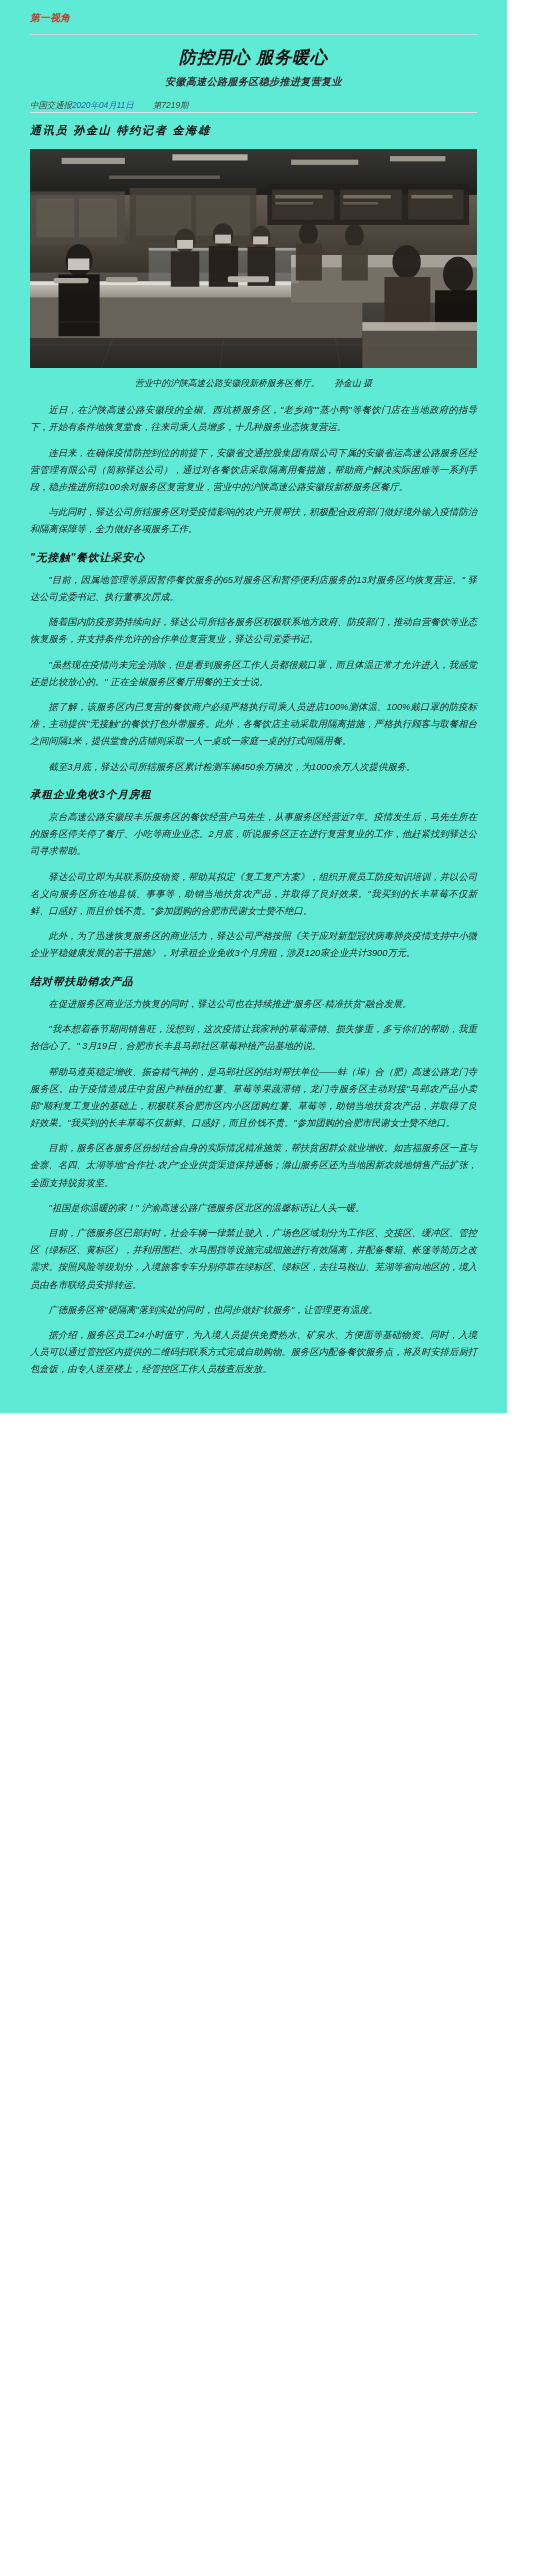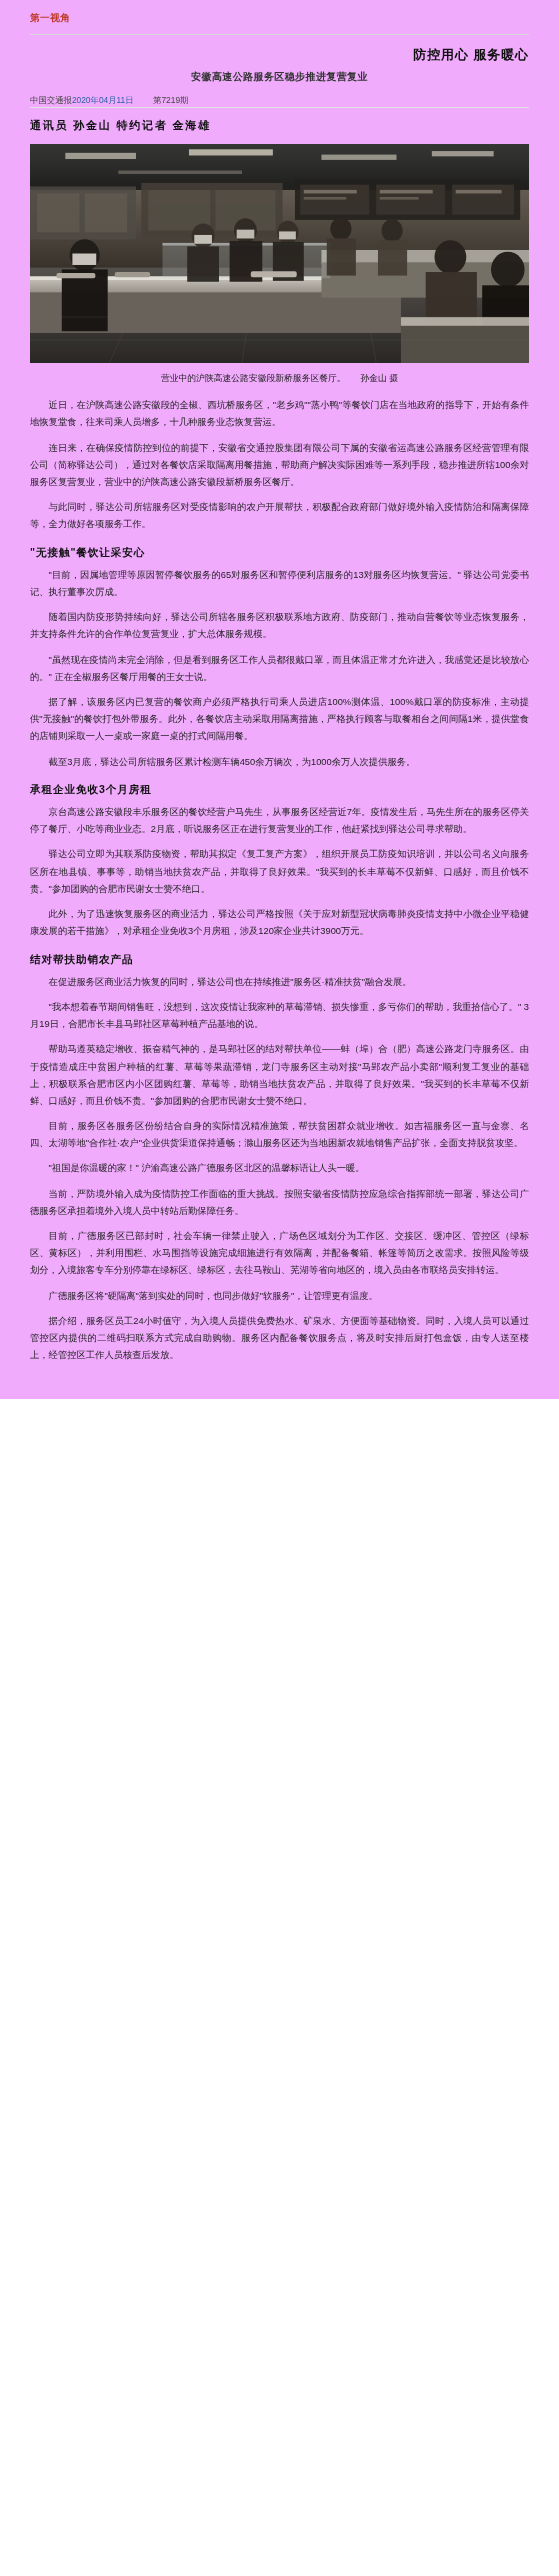--- a/index.html
+++ b/index.html
@@ -6,40 +6,41 @@
     margin: 0;
     padding: 0;
     background: #ffffff;
   }
   body {
     width: 559px;
     font-family: "Liberation Sans", sans-serif;
     color: #1a1a1a;
   }
   .page {
-    width: 559px;
+    width: 507px;
     box-sizing: border-box;
     padding: 12.4px 30px 26.5px 30px;
-    background: #f0abfc;
+    background: #5eead4;
+    font-style: italic;
   }
   .kicker {
     font-size: 9.7px;
     color: #c0392b;
     font-weight: bold;
     letter-spacing: 0.4px;
     margin: 0 0 8.8px 0;
   }
   .kicker-rule {
     border: 0;
     border-top: 0.9px solid #d8d8d8;
     margin: 0 0 10.6px 0;
   }
   .headline {
-    text-align: right;
-    font-size: 13px;
+    text-align: center;
+    font-size: 17px;
     font-weight: bold;
     color: #111;
     letter-spacing: 0.9px;
     margin: 1.8px 0 6.2px 0;
   }
   .subhead {
     text-align: center;
     font-size: 10px;
     font-weight: bold;
     color: #333;
@@ -243,36 +244,35 @@
     <span>营业中的沪陕高速公路安徽段新桥服务区餐厅。</span>
     <span class="credit">孙金山 摄</span>
   </div>
 
   <p class="body">近日，在沪陕高速公路安徽段的全椒、西坑桥服务区，"老乡鸡""蒸小鸭"等餐饮门店在当地政府的指导下，开始有条件地恢复堂食，往来司乘人员增多，十几种服务业态恢复营运。</p>
   <p class="body">连日来，在确保疫情防控到位的前提下，安徽省交通控股集团有限公司下属的安徽省运高速公路服务区经营管理有限公司（简称驿达公司），通过对各餐饮店采取隔离用餐措施，帮助商户解决实际困难等一系列手段，稳步推进所辖100余对服务区复营复业，营业中的沪陕高速公路安徽段新桥服务区餐厅。</p>
   <p class="body">与此同时，驿达公司所辖服务区对受疫情影响的农户开展帮扶，积极配合政府部门做好境外输入疫情防治和隔离保障等，全力做好各项服务工作。</p>
 
   <div class="section-head">"无接触"餐饮让采安心</div>
   <p class="body">"目前，因属地管理等原因暂停餐饮服务的65对服务区和暂停便利店服务的13对服务区均恢复营运。" 驿达公司党委书记、执行董事次厉成。</p>
-  <p class="body">随着国内防疫形势持续向好，驿达公司所辖各服务区积极联系地方政府、防疫部门，推动自营餐饮等业态恢复服务，并支持条件允许的合作单位复营复业，扩大总体服务规模。</p>
+  <p class="body">随着国内防疫形势持续向好，驿达公司所辖各服务区积极联系地方政府、防疫部门，推动自营餐饮等业态恢复服务，并支持条件允许的合作单位复营复业，驿达公司党委书记。</p>
   <p class="body">"虽然现在疫情尚未完全消除，但是看到服务区工作人员都很戴口罩，而且体温正常才允许进入，我感觉还是比较放心的。" 正在全椒服务区餐厅用餐的王女士说。</p>
   <p class="body">据了解，该服务区内已复营的餐饮商户必须严格执行司乘人员进店100%测体温、100%戴口罩的防疫标准，主动提供"无接触"的餐饮打包外带服务。此外，各餐饮店主动采取用隔离措施，严格执行顾客与取餐相台之间间隔1米，提供堂食的店铺则采取一人一桌或一家庭一桌的打式间隔用餐。</p>
   <p class="body">截至3月底，驿达公司所辖服务区累计检测车辆450余万辆次，为1000余万人次提供服务。</p>
 
   <div class="section-head">承租企业免收3个月房租</div>
   <p class="body">京台高速公路安徽段丰乐服务区的餐饮经营户马先生，从事服务区经营近7年。疫情发生后，马先生所在的服务区停关停了餐厅、小吃等商业业态。2月底，听说服务区正在进行复营复业的工作，他赶紧找到驿达公司寻求帮助。</p>
   <p class="body">驿达公司立即为其联系防疫物资，帮助其拟定《复工复产方案》，组织开展员工防疫知识培训，并以公司名义向服务区所在地县镇、事事等，助销当地扶贫农产品，并取得了良好效果。"我买到的长丰草莓不仅新鲜、口感好，而且价钱不贵。"参加团购的合肥市民谢女士赞不绝口。</p>
   <p class="body">此外，为了迅速恢复服务区的商业活力，驿达公司严格按照《关于应对新型冠状病毒肺炎疫情支持中小微企业平稳健康发展的若干措施》，对承租企业免收3个月房租，涉及120家企业共计3900万元。</p>
 
   <div class="section-head">结对帮扶助销农产品</div>
   <p class="body">在促进服务区商业活力恢复的同时，驿达公司也在持续推进"服务区·精准扶贫"融合发展。</p>
   <p class="body">"我本想着春节期间销售旺，没想到，这次疫情让我家种的草莓滞销、损失惨重，多亏你们的帮助，我重拾信心了。" 3月19日，合肥市长丰县马郢社区草莓种植产品基地的说。</p>
   <p class="body">帮助马遵英稳定增收、振奋精气神的，是马郢社区的结对帮扶单位——蚌（埠）合（肥）高速公路龙门寺服务区。由于疫情造成庄中贫困户种植的红薯、草莓等果蔬滞销，龙门寺服务区主动对接"马郢农产品小卖部"顺利复工复业的基础上，积极联系合肥市区内小区团购红薯、草莓等，助销当地扶贫农产品，并取得了良好效果。"我买到的长丰草莓不仅新鲜、口感好，而且价钱不贵。"参加团购的合肥市民谢女士赞不绝口。</p>
   <p class="body">目前，服务区各服务区份纷结合自身的实际情况精准施策，帮扶贫困群众就业增收。如吉福服务区一直与金寨、名四、太湖等地"合作社·农户"企业供货渠道保持通畅；滁山服务区还为当地困新农就地销售产品扩张，全面支持脱贫攻坚。</p>
 
   <p class="body">"祖国是你温暖的家！" 沪渝高速公路广德服务区北区的温馨标语让人头一暖。</p>
-  <p class="body">当前，严防境外输入成为疫情防控工作面临的重大挑战。按照安徽省疫情防控应急综合指挥部统一部署，驿达公司广德服务区承担着境外入境人员中转站后勤保障任务。</p>
   <p class="body">目前，广德服务区已部封时，社会车辆一律禁止驶入，广场色区域划分为工作区、交接区、缓冲区、管控区（绿标区、黄标区），并利用围栏、水马围挡等设施完成细施进行有效隔离，并配备餐箱、帐篷等简历之改需求。按照风险等级划分，入境旅客专车分别停靠在绿标区、绿标区，去往马鞍山、芜湖等省向地区的，境入员由各市联络员安排转运。</p>
   <p class="body">广德服务区将"硬隔离"落到实处的同时，也同步做好"软服务"，让管理更有温度。</p>
   <p class="body">据介绍，服务区员工24小时值守，为入境人员提供免费热水、矿泉水、方便面等基础物资。同时，入境人员可以通过管控区内提供的二维码扫联系方式完成自助购物。服务区内配备餐饮服务点，将及时安排后厨打包盒饭，由专人送至楼上，经管控区工作人员核查后发放。</p>
 
 </div>
 
 
 </body></html>

